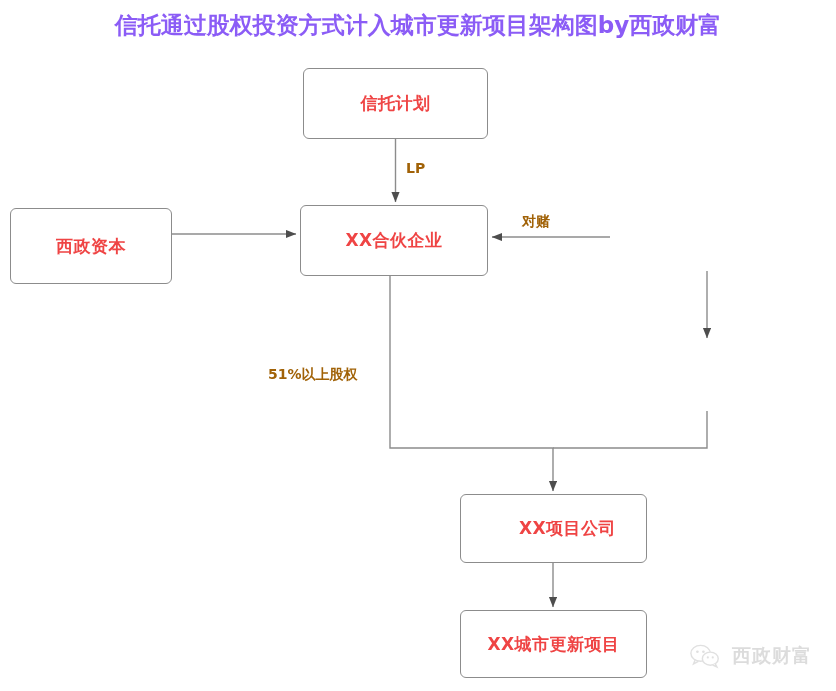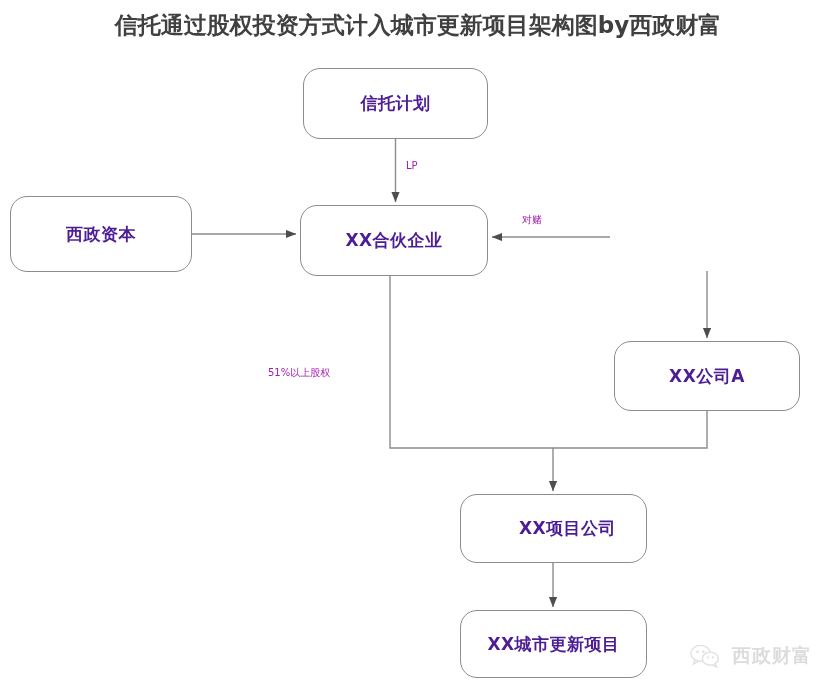--- a/index.html
+++ b/index.html
@@ -18,45 +18,45 @@
     overflow: hidden;
   }
   #diagram-title {
     position: absolute;
     left: 0;
     top: 8px;
     width: 836px;
     text-align: center;
     font-size: 23px;
     font-weight: bold;
-    color: #404040;
+    color: #8b5cf6;
     letter-spacing: 0px;
     white-space: nowrap;
     line-height: 34px;
   }
   .node {
     position: absolute;
     box-sizing: border-box;
     border: 1px solid #8c8c8c;
-    border-radius: 17px;
+    border-radius: 6px;
     background: #ffffff;
     display: flex;
     align-items: center;
     justify-content: center;
-    color: #4c1d95;
+    color: #ef4444;
     font-weight: bold;
     font-size: 17px;
     letter-spacing: 0.5px;
     text-align: center;
   }
   .edge-label {
     position: absolute;
-    font-size: 10px;
-    font-weight: normal;
-    color: #a21caf;
+    font-size: 14px;
+    font-weight: bold;
+    color: #a16207;
     white-space: nowrap;
     background: transparent;
   }
   svg#wires {
     position: absolute;
     left: 0;
     top: 0;
     width: 836px;
     height: 691px;
     pointer-events: none;
@@ -109,32 +109,29 @@
 
     <path d="M707,411 L707,448 L553,448" fill="none" stroke="#8c8c8c" stroke-width="1.4"></path>
 
     <path d="M553,563 L553,607" fill="none" stroke="#8c8c8c" stroke-width="1.4" marker-end="url(#arrow)"></path>
   </svg>
 
   <div class="node" style="left:303px; top:68px; width:185px; height:71px;">
     <span>信托计划</span>
   </div>
 
-  <div class="node" style="left:10px; top:196px; width:182px; height:76px;text-align:center;">
+  <div class="node" style="left:10px; top:208px; width:162px; height:76px;text-align:center;">
     <span>西政资本</span>
   </div>
 
   <div class="node" style="left:300px; top:205px; width:188px; height:71px;justify-content:center;">
     <span>XX合伙企业</span>
   </div>
 
 
-  <div class="node" style="left:614px; top:341px; width:186px; height:70px;">
-    <span>XX公司A</span>
-  </div>
 
   <div class="node" style="left:460px; top:494px; width:187px; height:69px;padding-left:28px;">
     <span>XX项目公司</span>
   </div>
 
   <div class="node" style="left:460px; top:610px; width:187px; height:68px;">
     <span>XX城市更新项目</span>
   </div>
 
   <div class="edge-label" style="left:406px; top:160px;">LP</div>

